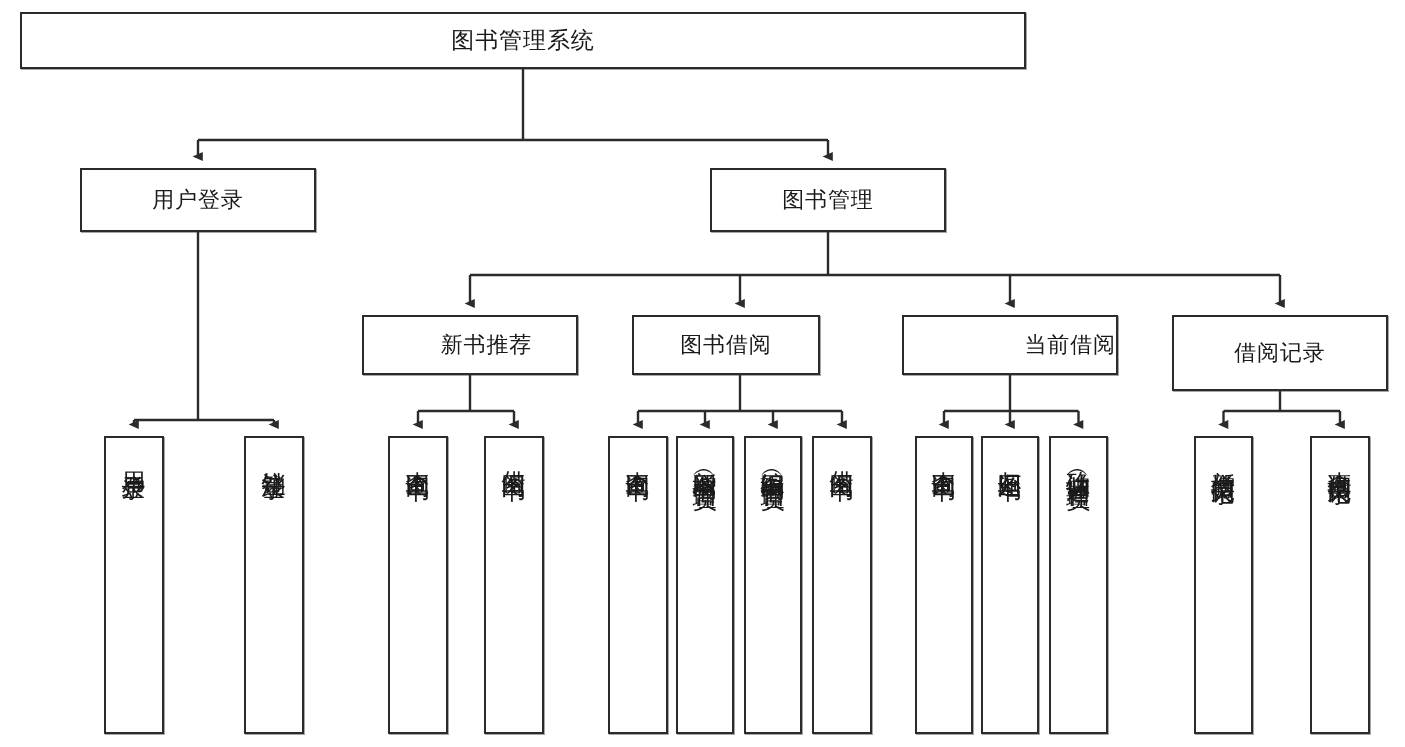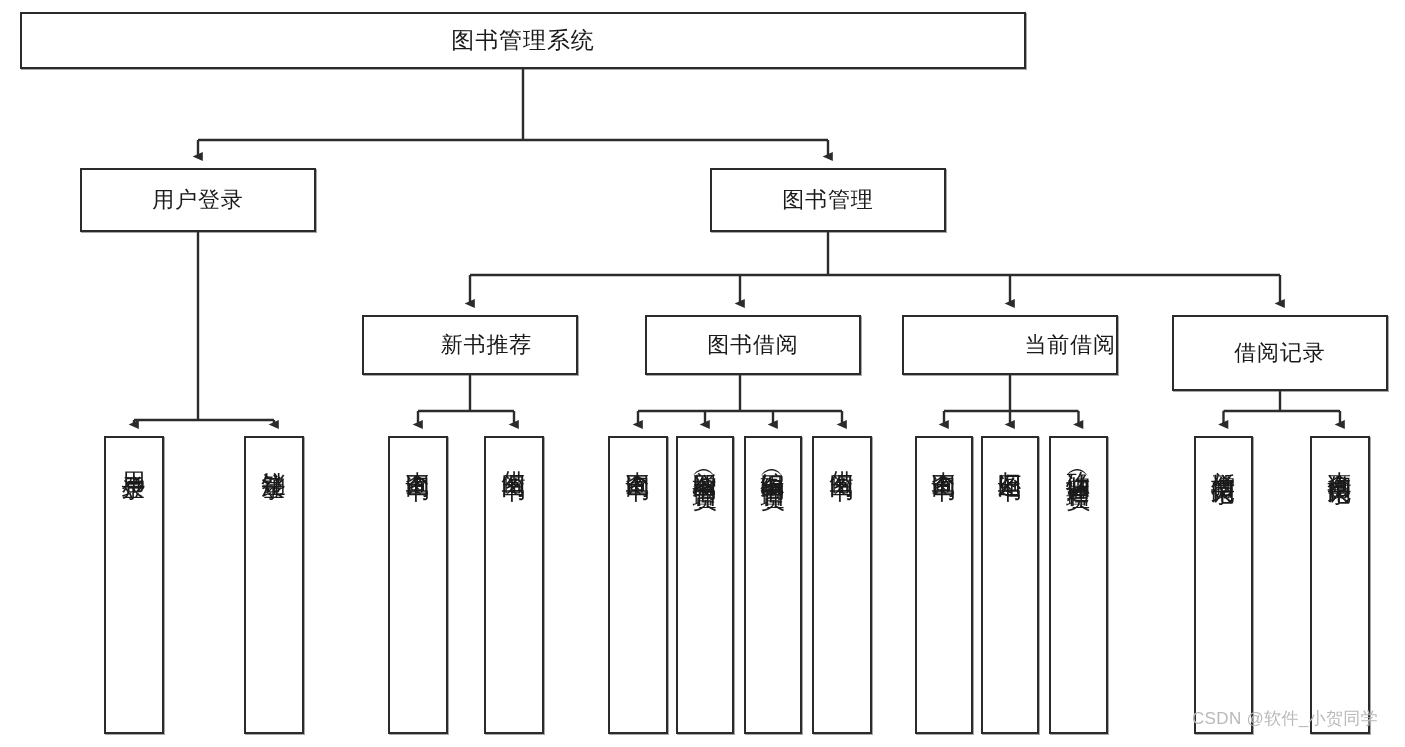--- a/index.html
+++ b/index.html
@@ -124,21 +124,21 @@
       </div>
       <div class="node horizontal" style="left: 80px; top: 168px; width: 236px; height: 64px;">
         <span class="label">用户登录</span>
       </div>
       <div class="node horizontal" style="left: 710px; top: 168px; width: 236px; height: 64px;">
         <span class="label">图书管理</span>
       </div>
       <div class="node horizontal" style="left: 362px; top: 315px; width: 216px; height: 60px; padding-left: 33px;">
         <span class="label">新书推荐</span>
       </div>
-      <div class="node horizontal" style="left: 645px; top: 315px; width: 216px; height: 60px;">
+      <div class="node horizontal" style="left: 632px; top: 315px; width: 188px; height: 60px;">
         <span class="label">图书借阅</span>
       </div>
       <div class="node horizontal" style="left: 902px; top: 315px; width: 216px; height: 60px; justify-content: flex-end;">
         <span class="label">当前借阅</span>
       </div>
       <div class="node horizontal" style="left: 1172px; top: 315px; width: 216px; height: 76px;">
         <span class="label">借阅记录</span>
       </div>
       <div class="node vertical" style="left: 104px; top: 436px; width: 60px; height: 298px;">
         <span class="label">用户登录</span>
@@ -174,15 +174,14 @@
         <span class="label">确认归还（管理员）</span>
       </div>
       <div class="node vertical" style="left: 1194px; top: 436px; width: 59px; height: 298px;">
         <span class="label">新增借阅记录</span>
       </div>
       <div class="node vertical" style="left: 1310px; top: 436px; width: 60px; height: 298px;">
         <span class="label">查询借阅记录</span>
       </div>
     </div>
 
-  <div class="watermark" style="left: 1192px; top: 718px; transform: translateY(-50%);">CSDN @软件_小贺同学</div>
 
 </div>
 
 </body></html>

